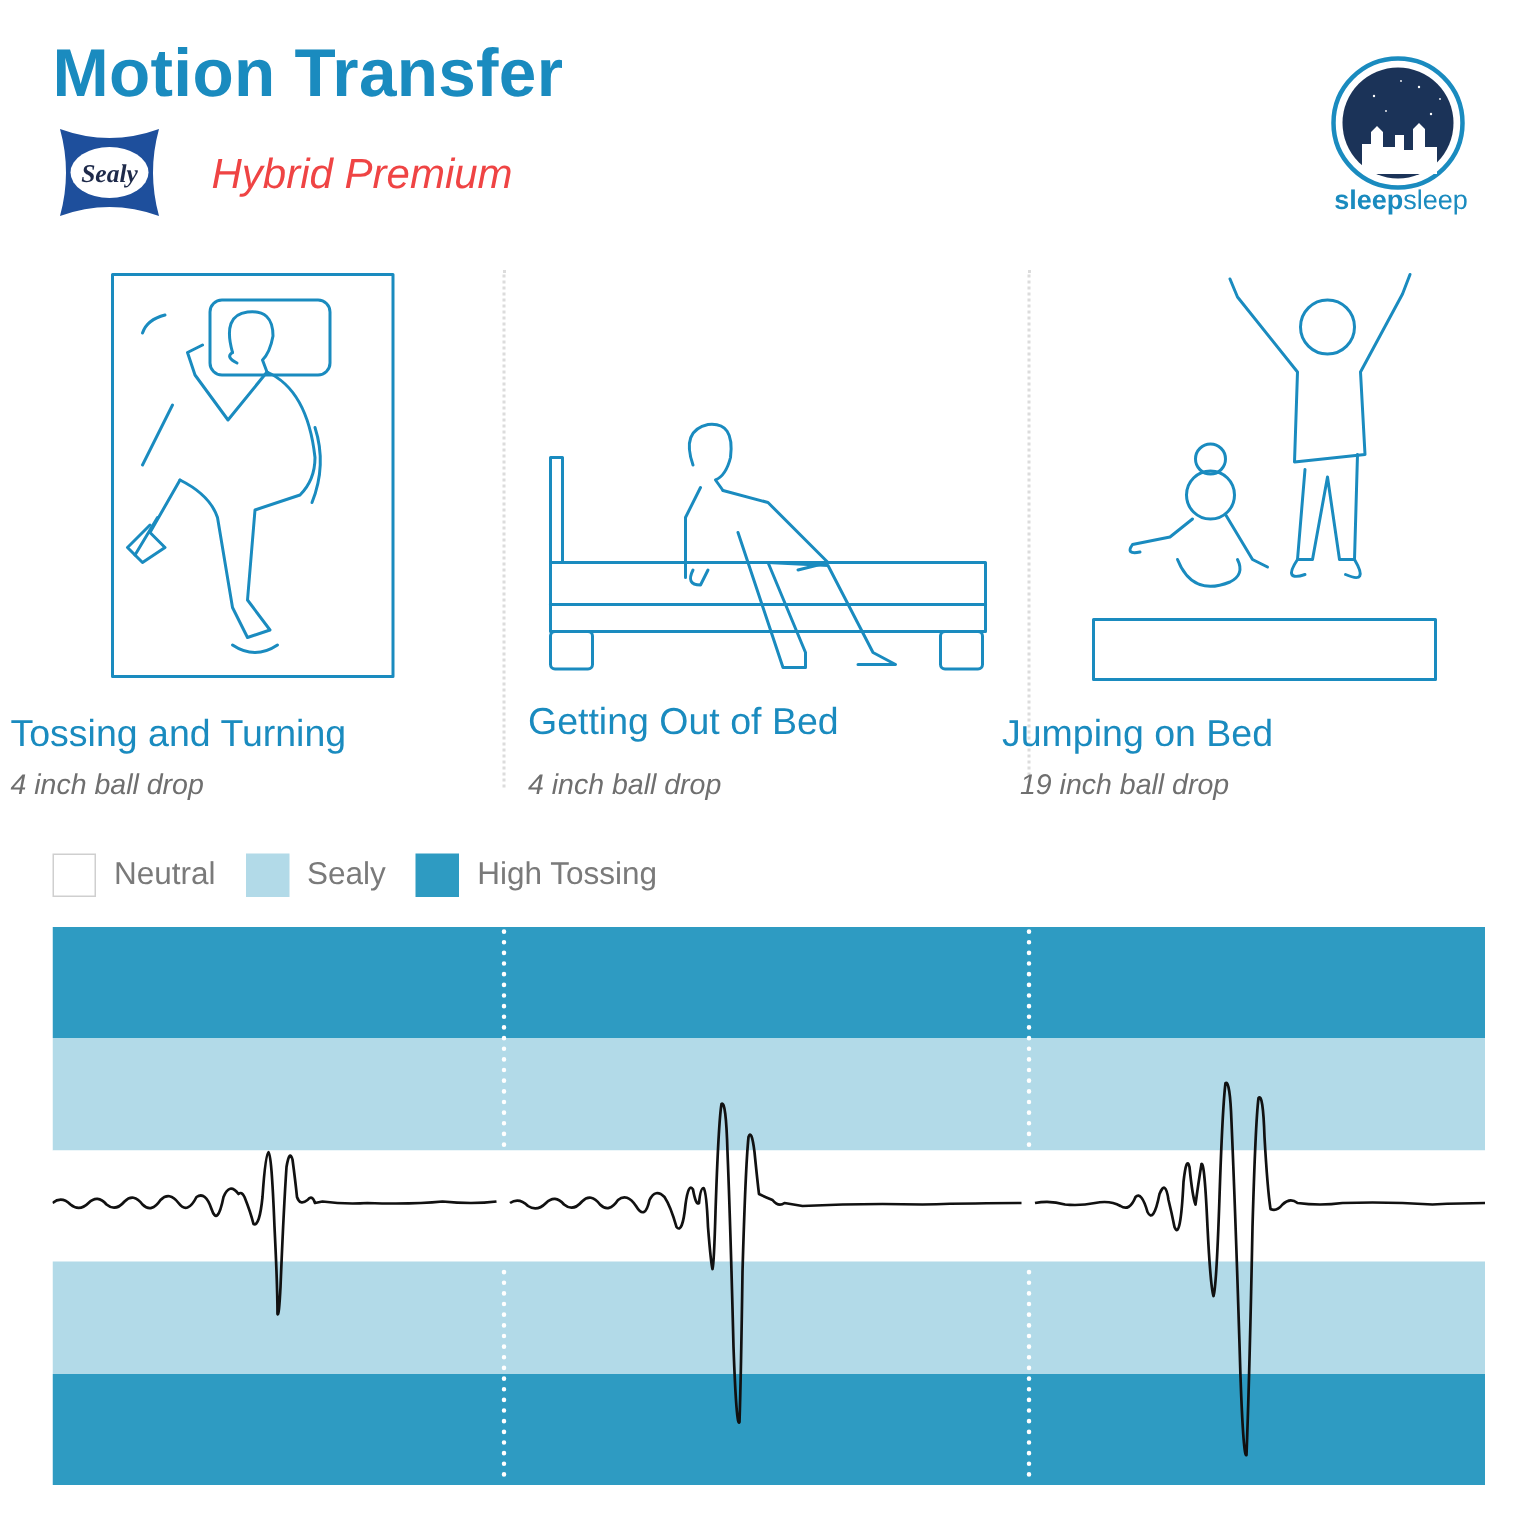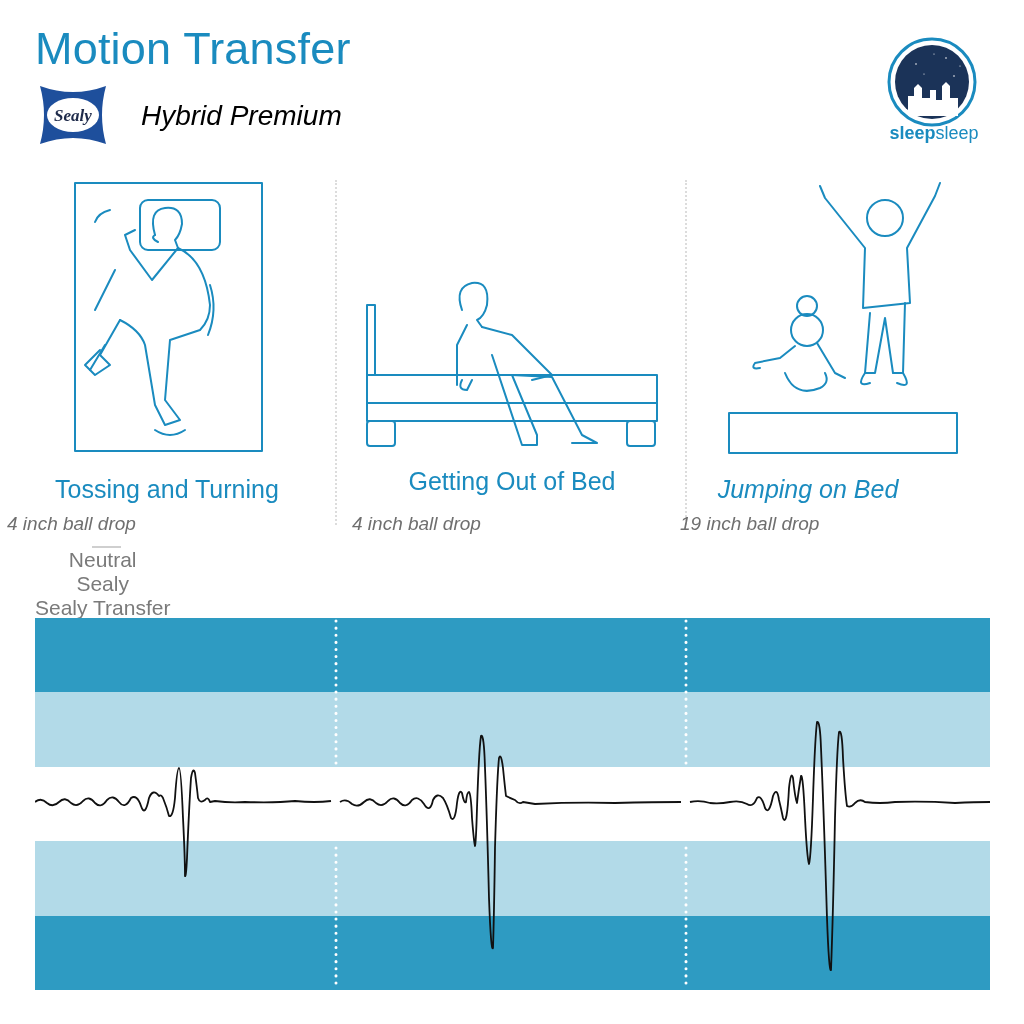--- a/index.html
+++ b/index.html
@@ -1,27 +1,27 @@
 <!DOCTYPE html>
 <html><head>
 <meta charset="utf-8">
 <style>
   html, body { margin:0; padding:0; background:#ffffff; }
   body { width:1024px; height:1024px; position:relative; overflow:hidden; font-family:"Liberation Sans", sans-serif; }
   .abs { position:absolute; }
-  .title { left:35px; top:26px; font-size:45px; font-weight:normal; color:#1a8bbf; letter-spacing:0.2px; line-height:1; }
-  .subtitle { left:141px; top:102px; font-size:28px; font-style:italic; color:#000000; line-height:1; }
+  .title { left:35px; top:26px; font-size:45px; font-weight:bold; color:#1a8bbf; letter-spacing:0.2px; line-height:1; }
+  .subtitle { left:141px; top:102px; font-size:28px; font-style:italic; color:#ef4444; line-height:1; }
   .brand-logo { left:36px; top:82px; width:74px; height:66px; }
   .site-logo { left:886px; top:36px; width:92px; height:92px; }
   .site-name { left:874px; top:124px; width:120px; text-align:center; font-size:18px; color:#1a8bbf; line-height:1.1; }
   .site-name b { font-weight:bold; }
-  .scene-label { font-size:25px; color:#1a8bbf; text-align:center; width:320px; line-height:1; }
+  .scene-label { font-size:25px; color:#1a8bbf; text-align:left; width:320px; line-height:1; }
   .scene-sub { font-size:19px; font-style:italic; color:#6f6f6f; width:320px; line-height:1; }
   .vdiv { width:0; border-left:2px dotted #dcdcdc; }
-  .legend { left:35px; top:546px; height:32px; display:flex; align-items:center;flex-direction:column; }
+  .legend { left:35px; top:567px; height:32px; display:flex; align-items:center; }
   .legend-swatch { width:29px; height:29px; box-sizing:border-box; margin-right:12px; }
   .legend-label { font-size:21px; color:#7a7a7a; margin-right:20px; }
   .chart { left:35px; top:618px; width:955px; height:372px; }
 </style>
 </head>
 <body>
 
 <div class="abs title">Motion Transfer</div>
 
 <svg class="abs brand-logo" viewBox="0 0 74 66">
@@ -88,30 +88,30 @@
   <circle cx="82" cy="152" r="16"></circle>
   <path d="M70 168 L55 180 L30 185 Q25 192 35 190"></path>
   <path d="M92 165 L110 195 L120 200"></path>
   <path d="M60 195 Q70 220 95 210 Q105 205 100 195"></path>
 </svg>
 
 <div class="abs scene-label" style="left:7px;top:477px;">Tossing and Turning</div>
 <div class="abs scene-sub" style="left:7px;top:514px;">4 inch ball drop</div>
 <div class="abs scene-label" style="left:352px;top:469px;">Getting Out of Bed</div>
 <div class="abs scene-sub" style="left:352px;top:514px;">4 inch ball drop</div>
-<div class="abs scene-label" style="left:648px;top:477px;font-style:italic;">Jumping on Bed</div>
+<div class="abs scene-label" style="left:668px;top:477px;">Jumping on Bed</div>
 <div class="abs scene-sub" style="left:680px;top:514px;">19 inch ball drop</div>
 
 <div class="abs legend">
   <div class="legend-swatch" style="background:#ffffff;border:1.5px solid #cfcfcf;"></div>
   <div class="legend-label">Neutral</div>
   <div class="legend-swatch" style="background:#b2dae8;"></div>
   <div class="legend-label">Sealy</div>
   <div class="legend-swatch" style="background:#2e9bc2;"></div>
-  <div class="legend-label">Sealy Transfer</div>
+  <div class="legend-label">High Tossing</div>
 </div>
 
 <svg class="abs chart" viewBox="0 0 955 372">
   <rect x="0" y="0" width="955" height="74" fill="#2e9bc2"></rect>
   <rect x="0" y="74" width="955" height="75" fill="#b2dae8"></rect>
   <rect x="0" y="149" width="955" height="74" fill="#ffffff"></rect>
   <rect x="0" y="223" width="955" height="75" fill="#b2dae8"></rect>
   <rect x="0" y="298" width="955" height="74" fill="#2e9bc2"></rect>
 
   <g stroke="#ffffff" stroke-width="3" stroke-dasharray="0.1 7" stroke-linecap="round">

